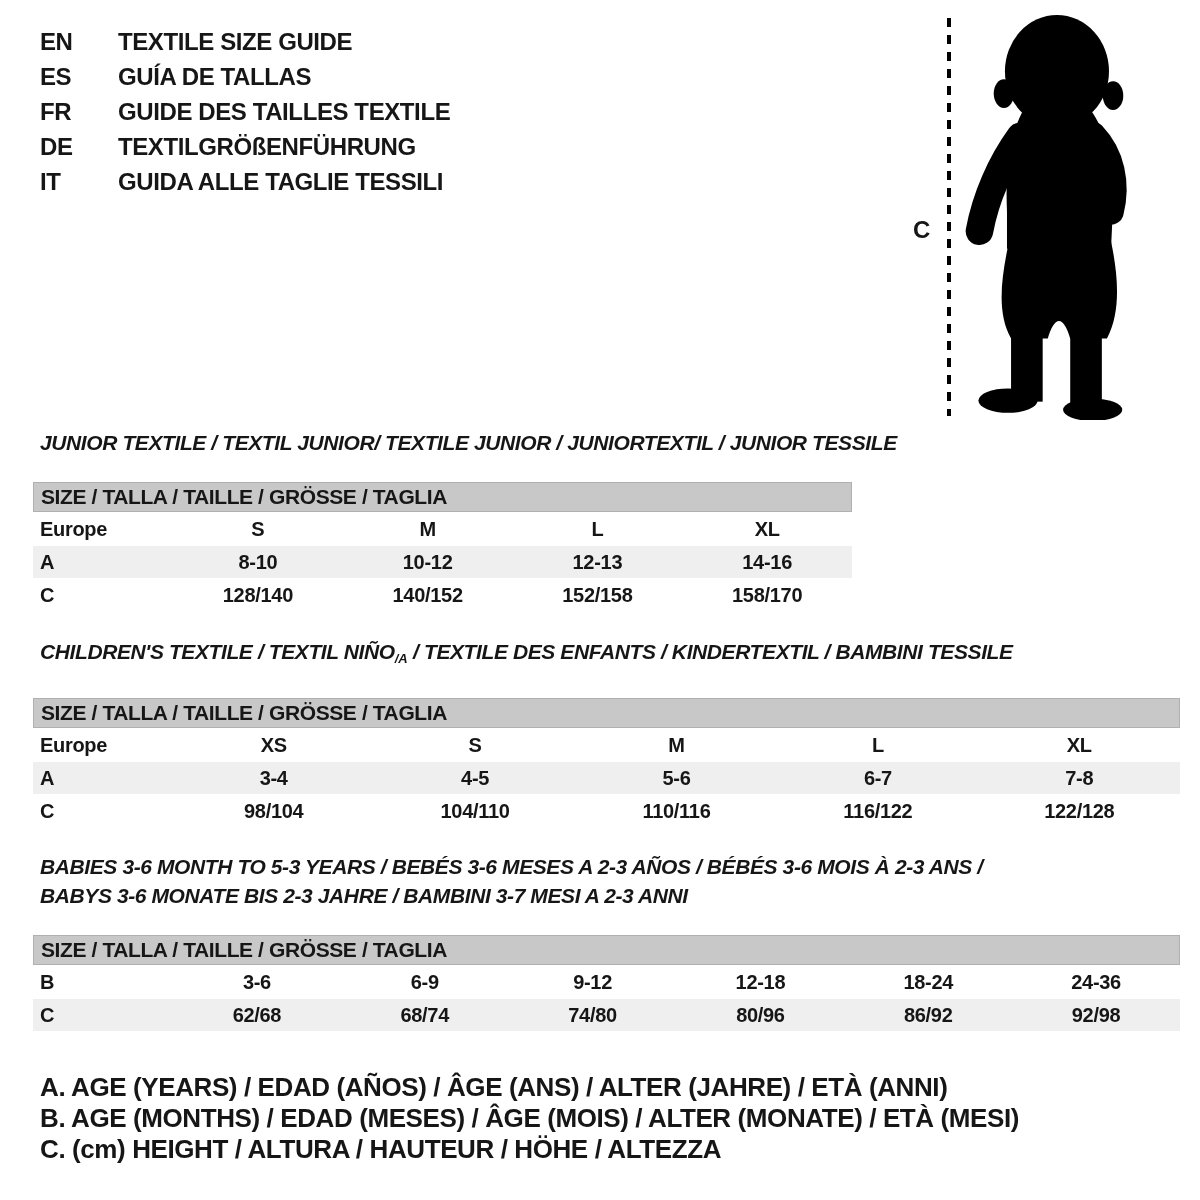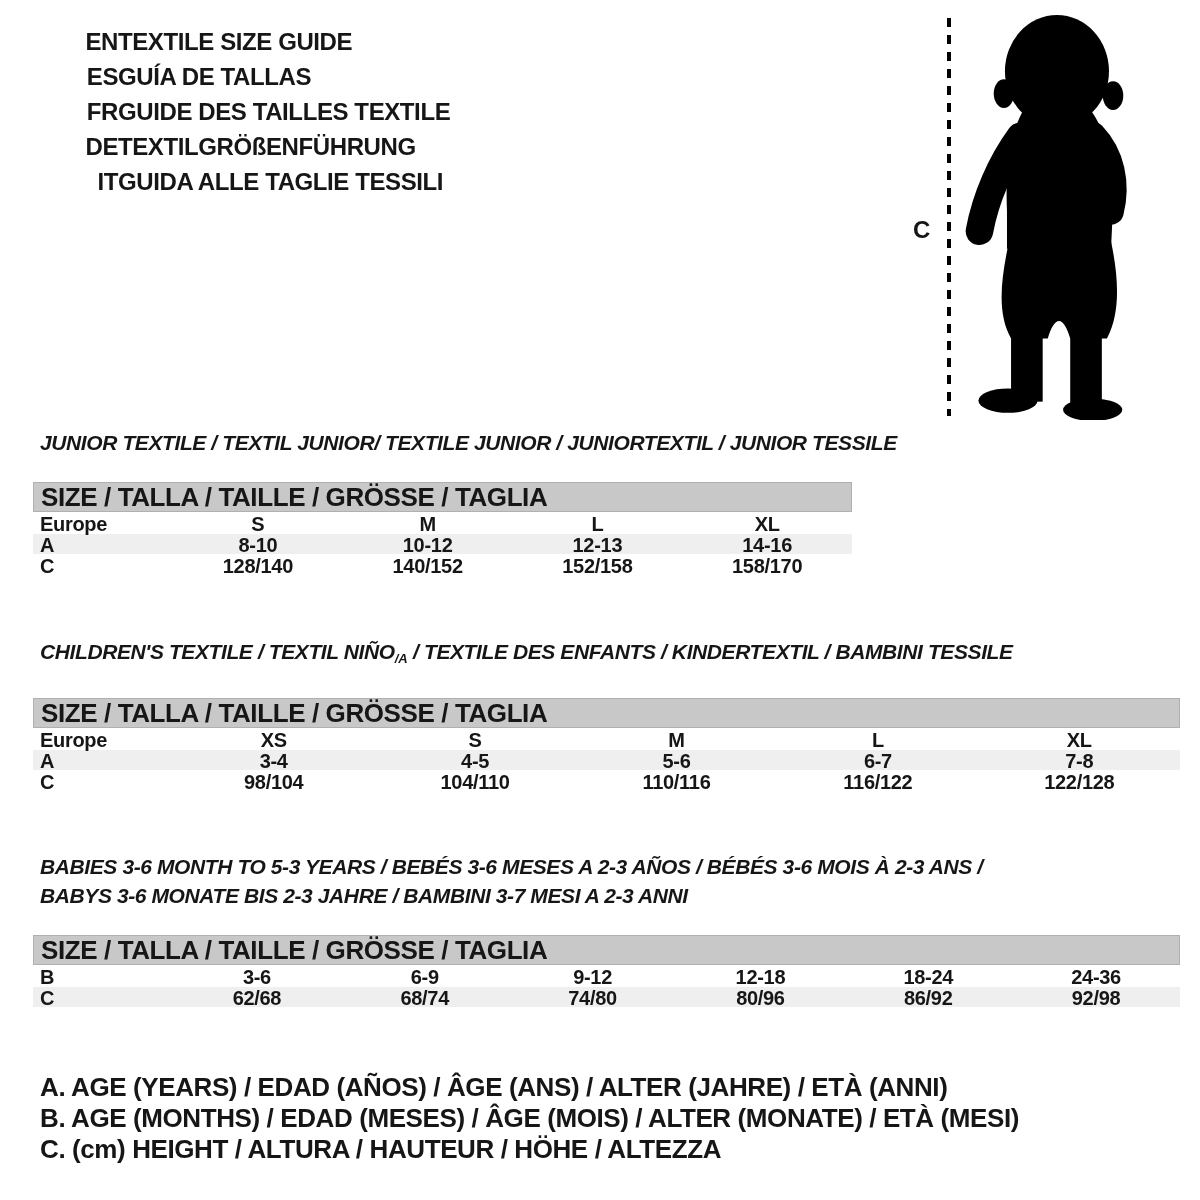--- a/index.html
+++ b/index.html
@@ -6,21 +6,21 @@
   body{
     width:1200px;height:1200px;background:#ffffff;position:relative;
     font-family:"Liberation Sans", sans-serif;font-weight:bold;color:#161616;
     overflow:hidden;
   }
   .page{position:absolute;inset:0;}
 
   
   .lang-block{position:absolute;left:40px;top:24px;}
   .lang-row{display:flex;font-size:24px;line-height:35px;letter-spacing:-0.4px;}
-  .lang-code{width:78px;flex:0 0 78px;text-align:right;}
+  .lang-code{width:78px;flex:0 0 78px;}
 
   
   .figure-block{position:absolute;left:905px;top:10px;width:265px;height:414px;}
   .measure-line{
     position:absolute;left:42px;top:8px;width:4px;height:398px;
     background:repeating-linear-gradient(to bottom,#000 0 9px,transparent 9px 17px);
   }
   .measure-label{position:absolute;left:8px;top:206px;font-size:24px;}
   .baby-svg{position:absolute;left:56px;top:2px;width:196px;height:408px;}
 
@@ -29,25 +29,25 @@
   .sec-junior{top:428px;width:819px;}
   .sec-children{top:637px;width:1147px;}
   .sec-babies{top:852px;width:1147px;}
   .section-title{margin:0 0 0 7px;font-size:21px;line-height:29px;letter-spacing:-0.4px;font-style:italic;}
   .title-line{display:block;white-space:nowrap;}
   .sub{font-size:13px;vertical-align:-4px;letter-spacing:0;}
   .size-table{margin-top:25px;}
   .size-bar{
     height:30px;background:var(--bar-color,#c8c8c8);border:1px solid #b0b0b0;
     box-sizing:border-box;display:flex;align-items:center;padding-left:7px;
-    font-size:26px;letter-spacing:-0.4px;
+    font-size:21px;letter-spacing:-0.4px;
   }
   .trow{
     display:grid;grid-template-columns:140px repeat(var(--cols),1fr);
-    height:20px;align-items:center;font-size:20px;letter-spacing:-0.3px;
+    height:32px;align-items:center;font-size:20px;letter-spacing:-0.3px;
     margin-top:1px;
   }
   .trow .tlabel{padding-left:7px;}
   .tcell{text-align:center;}
   .shaded{background:var(--shade-color,#efefef);}
 
   
   .footnotes{position:absolute;left:40px;top:1072px;font-size:26px;line-height:31px;letter-spacing:-0.4px;}
 </style>
 </head>

